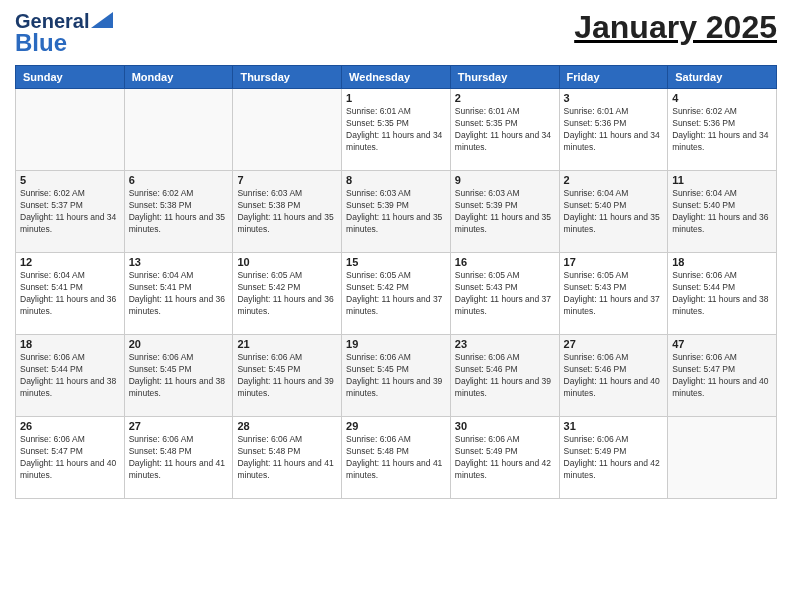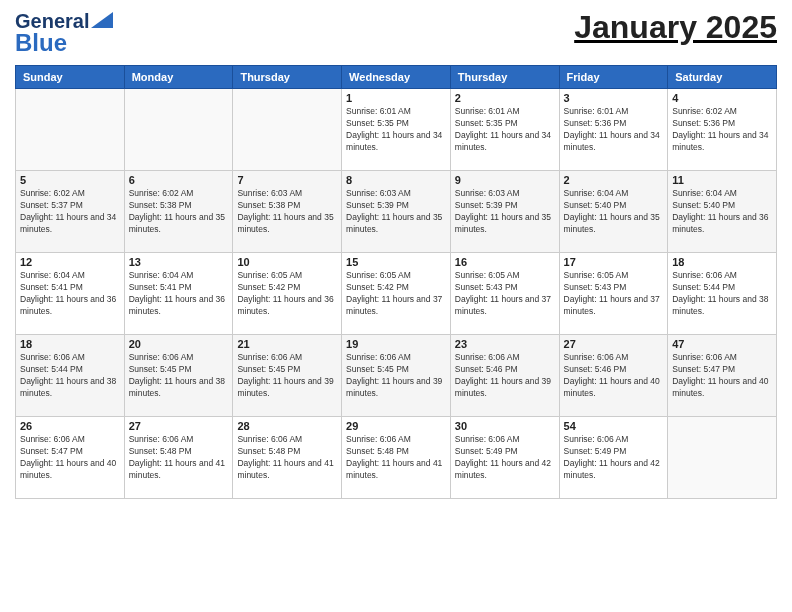--- a/index.html
+++ b/index.html
@@ -244,20 +244,20 @@
           </td>
           <td>
             <span class="day-num">29</span>
             <div class="cell-info">Sunrise: 6:06 AM<br>Sunset: 5:48 PM<br>Daylight: 11 hours and 41 minutes.</div>
           </td>
           <td>
             <span class="day-num">30</span>
             <div class="cell-info">Sunrise: 6:06 AM<br>Sunset: 5:49 PM<br>Daylight: 11 hours and 42 minutes.</div>
           </td>
           <td>
-            <span class="day-num">54</span>
+            <span class="day-num">31</span>
             <div class="cell-info">Sunrise: 6:06 AM<br>Sunset: 5:49 PM<br>Daylight: 11 hours and 42 minutes.</div>
           </td>
           <td class="empty-cell"></td>
         </tr>
       </tbody>
   </table>
 </div>
 
 </body></html>

